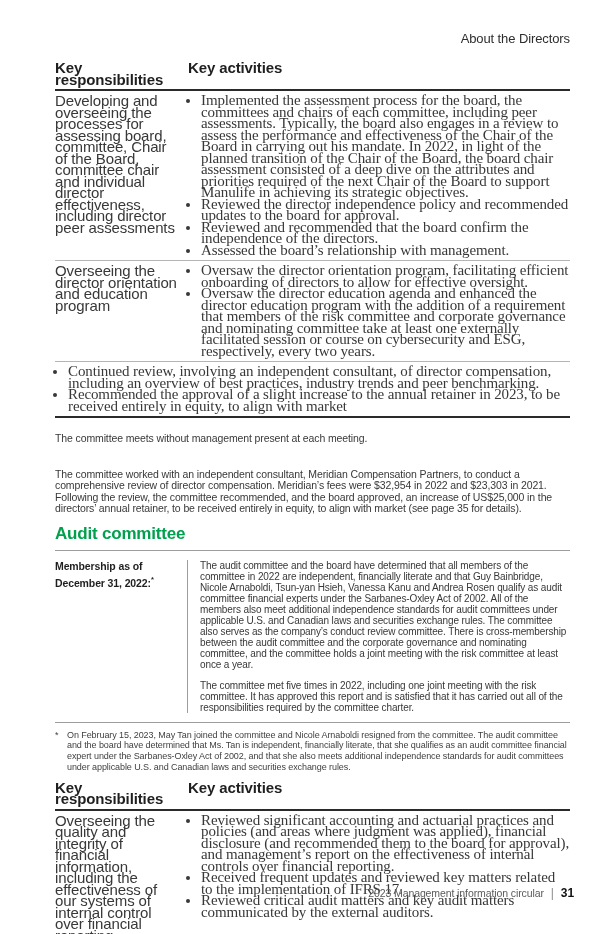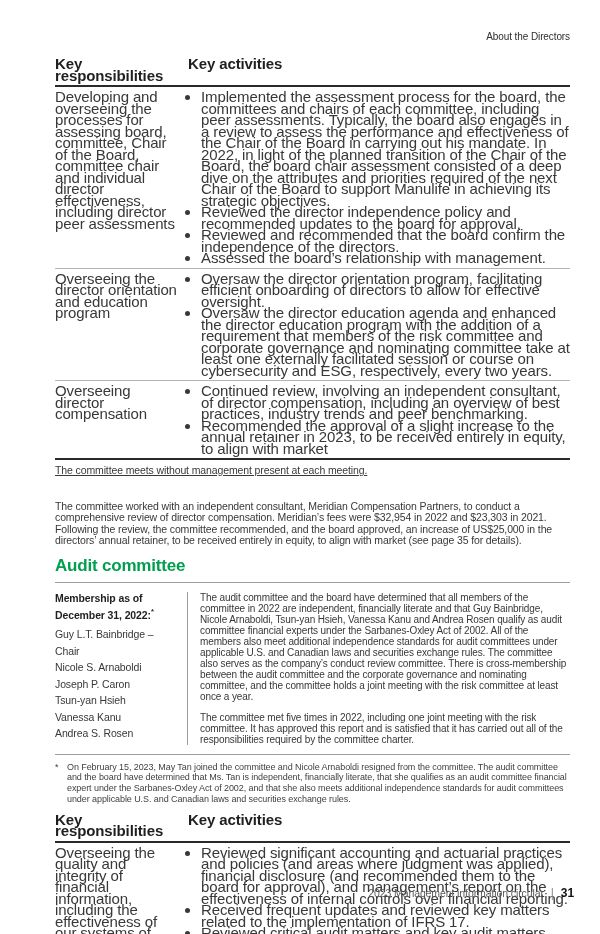--- a/index.html
+++ b/index.html
@@ -10,43 +10,43 @@
     color: #383838;
     position: relative;
     overflow: hidden;
   }
   .page { position: relative; width: 600px; height: 934px; }
   .content { margin: 0 30px 0 55px; width: 515px; }
 
   .page-header {
     padding-top: 31px;
     text-align: right;
-    font-size: 10px;
+    font-size: 13px;
     color: #2e2e2e;
     letter-spacing: -0.1px;
   }
 
   
   .kr-table { margin-top: 16px; width: 100%; font-size: 15px; line-height: 11.5px; letter-spacing: -0.12px; }
   .tbl-head {
     display: flex;
     font-weight: bold;
     color: #1f1f1f;
     padding-bottom: 4px;
     border-bottom: 2px solid #2a2a2a;
   }
   .tbl-row { display: flex; padding: 4px 0; border-bottom: 1px solid #b5b5b5; }
   .tbl-row.last { border-bottom: 2px solid #2a2a2a; }
   .col-resp { width: 133px; flex-shrink: 0; padding-right: 10px; }
   .col-act  { flex: 1; }
   .col-act ul { margin: 0; padding-left: 13px; list-style: disc outside; }
-  .col-act li { margin: 0; }
+  .col-act li { margin: 0; font-family: Liberation Serif, serif; }
 
   .body-para { font-size: 10.5px; line-height: 11.5px; letter-spacing: -0.12px; }
-  .para-1 { margin-top: 5px; text-decoration: underline; }
+  .para-1 { margin-top: 15px; }
   .para-2 { margin-top: 24px; }
 
   .section-heading {
     margin-top: 9px;
     font-size: 17px;
     font-weight: bold;
     color: #00a04e;
     letter-spacing: -0.2px;
   }
 
@@ -124,47 +124,38 @@
         <div class="col-resp">Overseeing the director orientation and education program</div>
         <div class="col-act">
           <ul>
             <li>Oversaw the director orientation program, facilitating efficient onboarding of directors to allow for effective oversight.</li>
             <li>Oversaw the director education agenda and enhanced the director education program with the addition of a requirement that members of the risk committee and corporate governance and nominating committee take at least one externally facilitated session or course on cybersecurity and ESG, respectively, every two years.</li>
           </ul>
         </div>
       </div>
 
       <div class="tbl-row last">
-        <div class="col-resp">Overseeing director compensation</div>
         <div class="col-act">
           <ul>
             <li>Continued review, involving an independent consultant, of director compensation, including an overview of best practices, industry trends and peer benchmarking.</li>
             <li>Recommended the approval of a slight increase to the annual retainer in 2023, to be received entirely in equity, to align with market</li>
           </ul>
         </div>
       </div>
     </div>
 
     <p class="body-para para-1">The committee meets without management present at each meeting.</p>
     <p class="body-para para-2">The committee worked with an independent consultant, Meridian Compensation Partners, to conduct a comprehensive review of director compensation. Meridian’s fees were $32,954 in 2022 and $23,303 in 2021. Following the review, the committee recommended, and the board approved, an increase of US$25,000 in the directors’ annual retainer, to be received entirely in equity, to align with market (see page 35 for details).</p>
 
     <h2 class="section-heading">Audit committee</h2>
 
     <div class="membership-block">
       <div class="membership-left">
         <div class="membership-title">
           <span>Membership as of December 31, 2022:</span><sup>*</sup>
-        </div>
-        <div class="members-list">
-          <div class="member-name">Guy L.T. Bainbridge – Chair</div>
-          <div class="member-name">Nicole S. Arnaboldi</div>
-          <div class="member-name">Joseph P. Caron</div>
-          <div class="member-name">Tsun-yan Hsieh</div>
-          <div class="member-name">Vanessa Kanu</div>
-          <div class="member-name">Andrea S. Rosen</div>
         </div>
       </div>
       <div class="membership-right">
         <p>The audit committee and the board have determined that all members of the committee in 2022 are independent, financially literate and that Guy Bainbridge, Nicole Arnaboldi, Tsun-yan Hsieh, Vanessa Kanu and Andrea Rosen qualify as audit committee financial experts under the Sarbanes-Oxley Act of 2002. All of the members also meet additional independence standards for audit committees under applicable U.S. and Canadian laws and securities exchange rules. The committee also serves as the company’s conduct review committee. There is cross-membership between the audit committee and the corporate governance and nominating committee, and the committee holds a joint meeting with the risk committee at least once a year.</p>
         <p>The committee met five times in 2022, including one joint meeting with the risk committee. It has approved this report and is satisfied that it has carried out all of the responsibilities required by the committee charter.</p>
       </div>
     </div>
 
     <div class="footnote">
       <span class="fn-marker">*</span>

